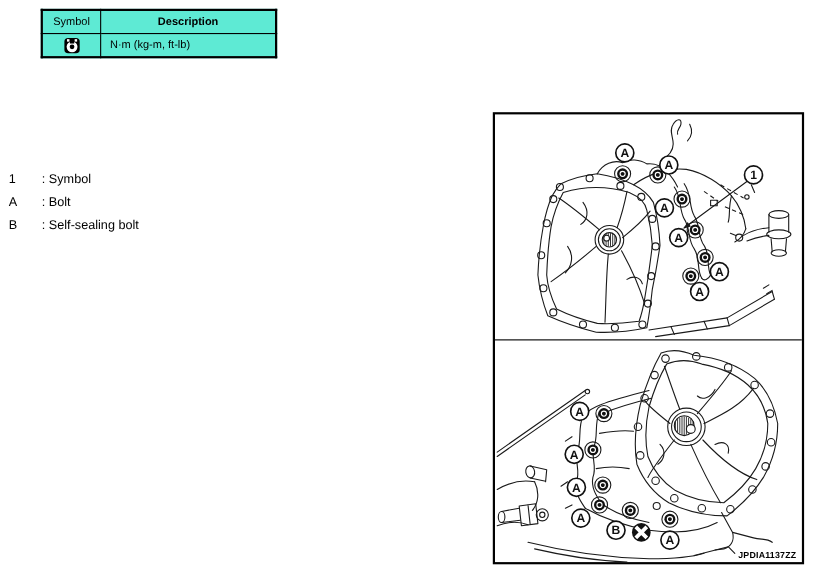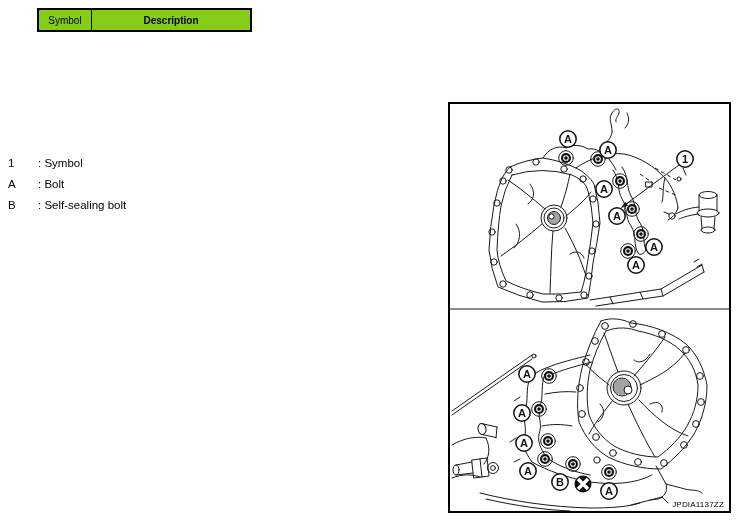--- a/index.html
+++ b/index.html
@@ -3,21 +3,21 @@
 <meta charset="utf-8">
 <style>
   html,body{margin:0;padding:0;}
   body{
     width:740px;height:524px;background:#fff;position:relative;
     font-family:"Liberation Sans", sans-serif;color:#000;overflow:hidden;
   }
   
   table.symtable{
     position:absolute;left:37px;top:8px;
-    border-collapse:collapse;border:2px solid #000;background:#84cc16;
+    border-collapse:collapse;border:2px solid #000;background:#5eead4;
   }
   .symtable th,.symtable td{
     border:1px solid #000;font-size:10px;font-weight:normal;
     height:20px;padding:0 4px;vertical-align:middle;
   }
   .symtable th.c-sym{width:44px;text-align:center;}
   .symtable th.c-desc{width:150px;text-align:center;font-weight:bold;}
   .symtable td.c-sym{text-align:center;}
   .symtable td.c-desc{text-align:left;padding-left:8px;white-space:nowrap;}
   .symtable td.c-sym svg{display:inline-block;vertical-align:middle;}
@@ -29,31 +29,46 @@
   .frame{
     position:absolute;left:448px;top:102px;width:279px;height:407px;
     border:2px solid #000;background:#fff;
   }
   .frame svg{display:block;width:279px;height:407px;}
   svg .ln{fill:none;stroke:#1a1a1a;stroke-width:1;stroke-linecap:round;stroke-linejoin:round;}
   svg .lnt{fill:none;stroke:#1a1a1a;stroke-width:0.8;}
   svg .dash{fill:none;stroke:#1a1a1a;stroke-width:1;stroke-dasharray:4 3;}
   svg text{font-family:"Liberation Sans", sans-serif;}
   .figcode{
-    position:absolute;right:5px;bottom:2px;font-size:8px;letter-spacing:.2px;
+    position:absolute;right:5px;bottom:2px;font-size:8px;letter-spacing:.2px;font-weight:bold;
   }
 </style>
 </head>
 <body>
 
 <table class="symtable">
   <tbody>
       <tr>
     <th class="c-sym">Symbol</th>
     <th class="c-desc">Description</th>
+  </tr>
+  <tr>
+    <td class="c-sym">
+      <span>
+        <svg width="15" height="15" viewBox="0 0 14 14">
+          <rect x="0.5" y="0.5" width="13" height="13" rx="3.2" fill="#000"></rect>
+          <circle cx="7" cy="8" r="4.6" fill="#fff"></circle>
+          <rect x="5.2" y="0.8" width="3.6" height="4.4" fill="#000"></rect>
+          <rect x="2.7" y="1.5" width="2.1" height="2.1" fill="#fff"></rect>
+          <rect x="9.2" y="1.5" width="2.1" height="2.1" fill="#fff"></rect>
+          <circle cx="7" cy="8" r="2" fill="#000"></circle>
+        </svg>
+      </span>
+    </td>
+    <td class="c-desc">N·m (kg-m, ft-lb)</td>
   </tr>
 </tbody>
   </table>
 
 <div class="legend">
   <div class="lrow">
     <span class="lkey">1</span>
     <span>: Symbol</span>
   </div>
   <div class="lrow">

